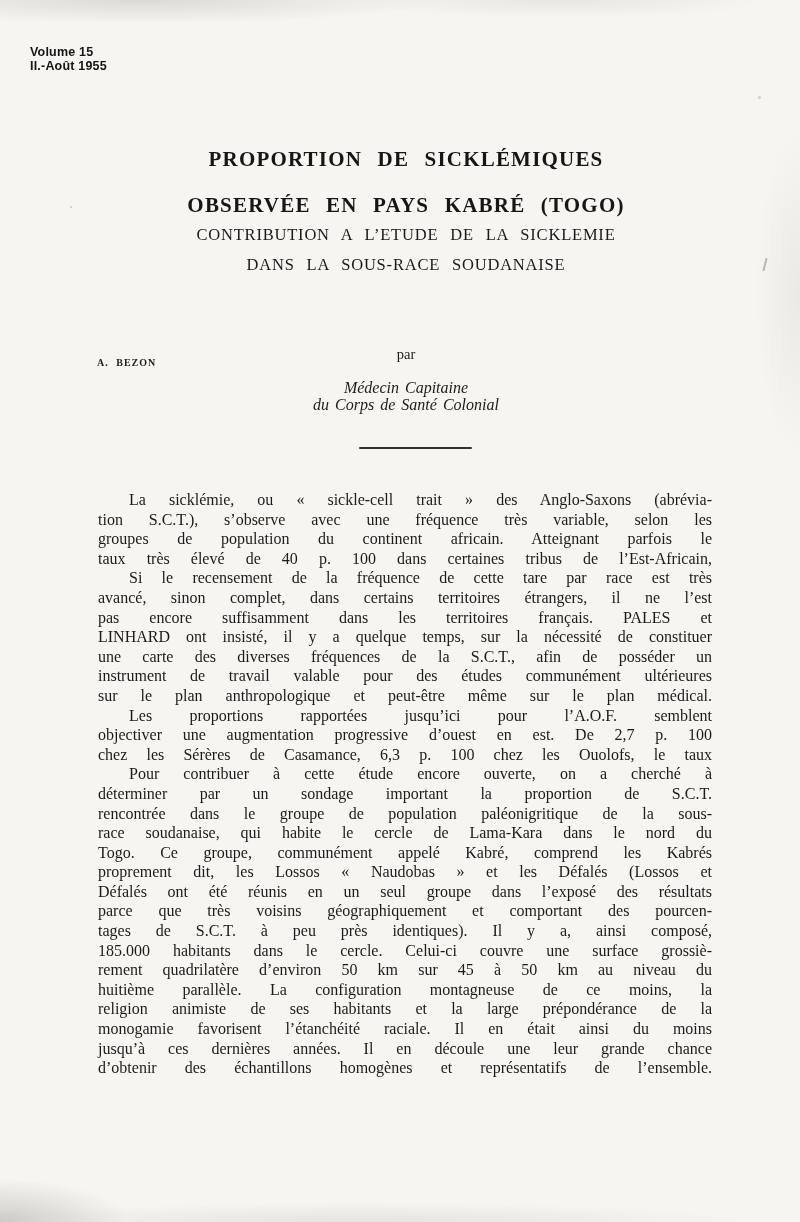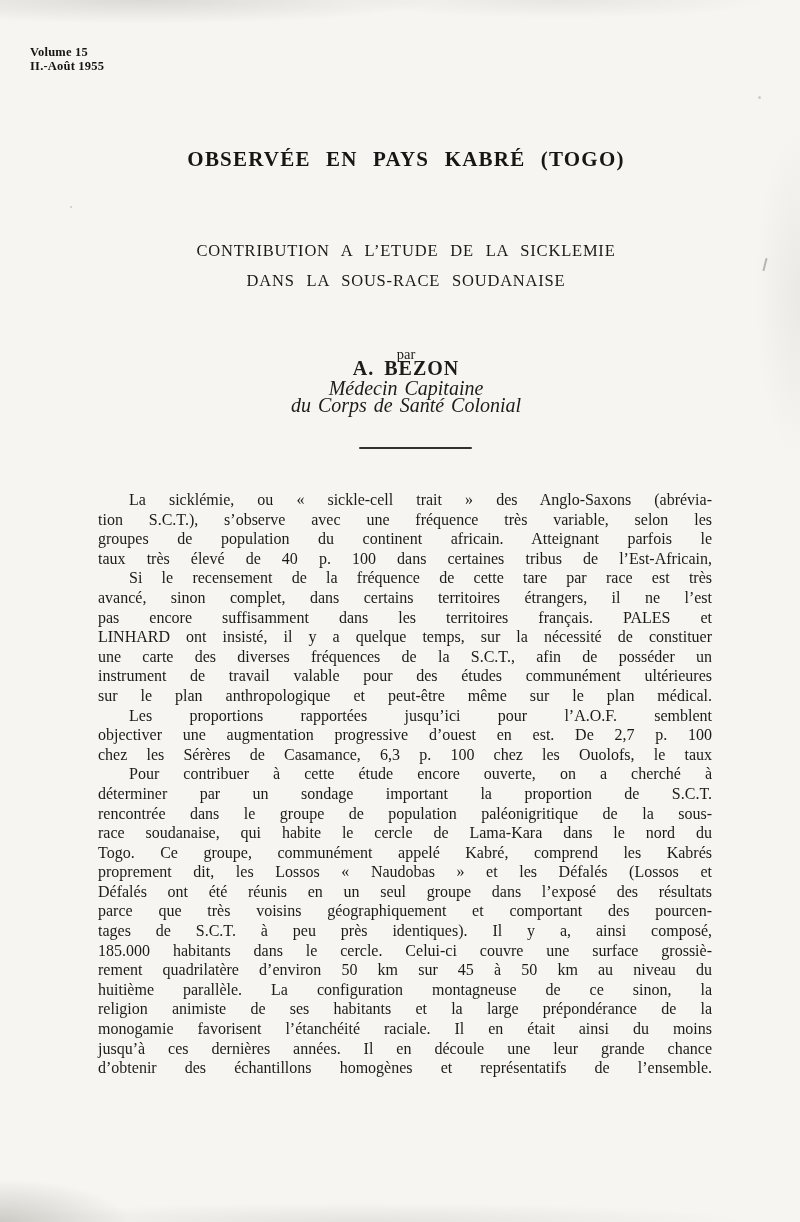--- a/index.html
+++ b/index.html
@@ -20,21 +20,21 @@
       radial-gradient(ellipse 300px 26px at 70% 0%, rgba(125,122,115,0.12), transparent 70%),
       radial-gradient(ellipse 180px 60px at 0% 100%, rgba(110,108,100,0.30), transparent 72%),
       radial-gradient(ellipse 520px 26px at 45% 100%, rgba(120,118,110,0.14), transparent 75%),
       radial-gradient(ellipse 60px 220px at 100% 24%, rgba(130,128,120,0.10), transparent 75%),
       linear-gradient(#f6f5f1, #f6f5f1);
   }
   .masthead {
     position: absolute;
     left: 30px;
     top: 45px;
-    font-family: Liberation Serif, serif;
+    font-family: Liberation Sans, sans-serif;
     font-weight: bold;
     font-size: 12.5px;
     line-height: 14px;
     letter-spacing: 0.2px;
     color: #151513;
   }
   .title {
     position: absolute;
     left: 97px;
     top: 136px;
@@ -45,21 +45,21 @@
     font-weight: bold;
     line-height: 46px;
     letter-spacing: 1.2px;
     word-spacing: 9px;
     color: #161614;
   }
   .title .tline { display: block; }
   .subtitle {
     position: absolute;
     left: 97px;
-    top: 236px;
+    top: 220px;
     width: 618px;
     margin: 0;
     text-align: center;
     font-size: 16.5px;
     font-weight: normal;
     line-height: 30px;
     letter-spacing: 0.8px;
     word-spacing: 7px;
     color: #1a1a18;
   }
@@ -71,34 +71,33 @@
     width: 618px;
     text-align: center;
     font-size: 14.5px;
     margin-top: 31px;
   }
   .author-name {
     position: absolute;
     left: 97px;
     top: 357px;
     width: 618px;
-    text-align: center;
-    font-size: 20px;
+    font-size: 10px;
     font-weight: bold;
     letter-spacing: 1px;
     word-spacing: 4px;
   }
   .author-role {
     position: absolute;
     left: 97px;
     top: 380px;
     width: 618px;
     text-align: center;
     font-style: italic;
-    font-size: 20px;
+    font-size: 16px;
     line-height: 16.5px;
     word-spacing: 2px;
   }
   .rule {
     position: absolute;
     left: 359px;
     top: 447px;
     width: 113px;
     height: 2px;
     background: #33322f;
@@ -153,20 +152,21 @@
 <body>
 
 <div class="page">
 
   <div class="masthead">
     <div>Volume 15</div>
     <div>II.-Août 1955</div>
   </div>
 
   <h1 class="title">
+    <span class="tline">PROPORTION DE SICKLÉMIQUES</span>
     <span class="tline">OBSERVÉE EN PAYS KABRÉ (TOGO)</span>
   </h1>
 
   <h2 class="subtitle">
     <span class="sline">CONTRIBUTION A L’ETUDE DE LA SICKLEMIE</span>
     <span class="sline">DANS LA SOUS-RACE SOUDANAISE</span>
   </h2>
 
   <div class="par-label">par</div>
 
@@ -205,21 +205,21 @@
         <div class="line">déterminer par un sondage important la proportion de S.C.T.</div>
         <div class="line">rencontrée dans le groupe de population paléonigritique de la sous-</div>
         <div class="line">race soudanaise, qui habite le cercle de Lama-Kara dans le nord du</div>
         <div class="line">Togo. Ce groupe, communément appelé Kabré, comprend les Kabrés</div>
         <div class="line">proprement dit, les Lossos « Naudobas » et les Défalés (Lossos et</div>
         <div class="line">Défalés ont été réunis en un seul groupe dans l’exposé des résultats</div>
         <div class="line">parce que très voisins géographiquement et comportant des pourcen-</div>
         <div class="line">tages de S.C.T. à peu près identiques). Il y a, ainsi composé,</div>
         <div class="line">185.000 habitants dans le cercle. Celui-ci couvre une surface grossiè-</div>
         <div class="line">rement quadrilatère d’environ 50 km sur 45 à 50 km au niveau du</div>
-        <div class="line">huitième parallèle. La configuration montagneuse de ce sinon, la</div>
+        <div class="line">huitième parallèle. La configuration montagneuse de ce moins, la</div>
         <div class="line">religion animiste de ses habitants et la large prépondérance de la</div>
         <div class="line">monogamie favorisent l’étanchéité raciale. Il en était ainsi du moins</div>
         <div class="line">jusqu’à ces dernières années. Il en découle une leur grande chance</div>
         <div class="line">d’obtenir des échantillons homogènes et représentatifs de l’ensemble.</div>
       </div>
   </div>
 
   <div class="artifact-slash"></div>
   <div class="artifact-dot-a"></div>
   <div class="artifact-dot-b"></div>

